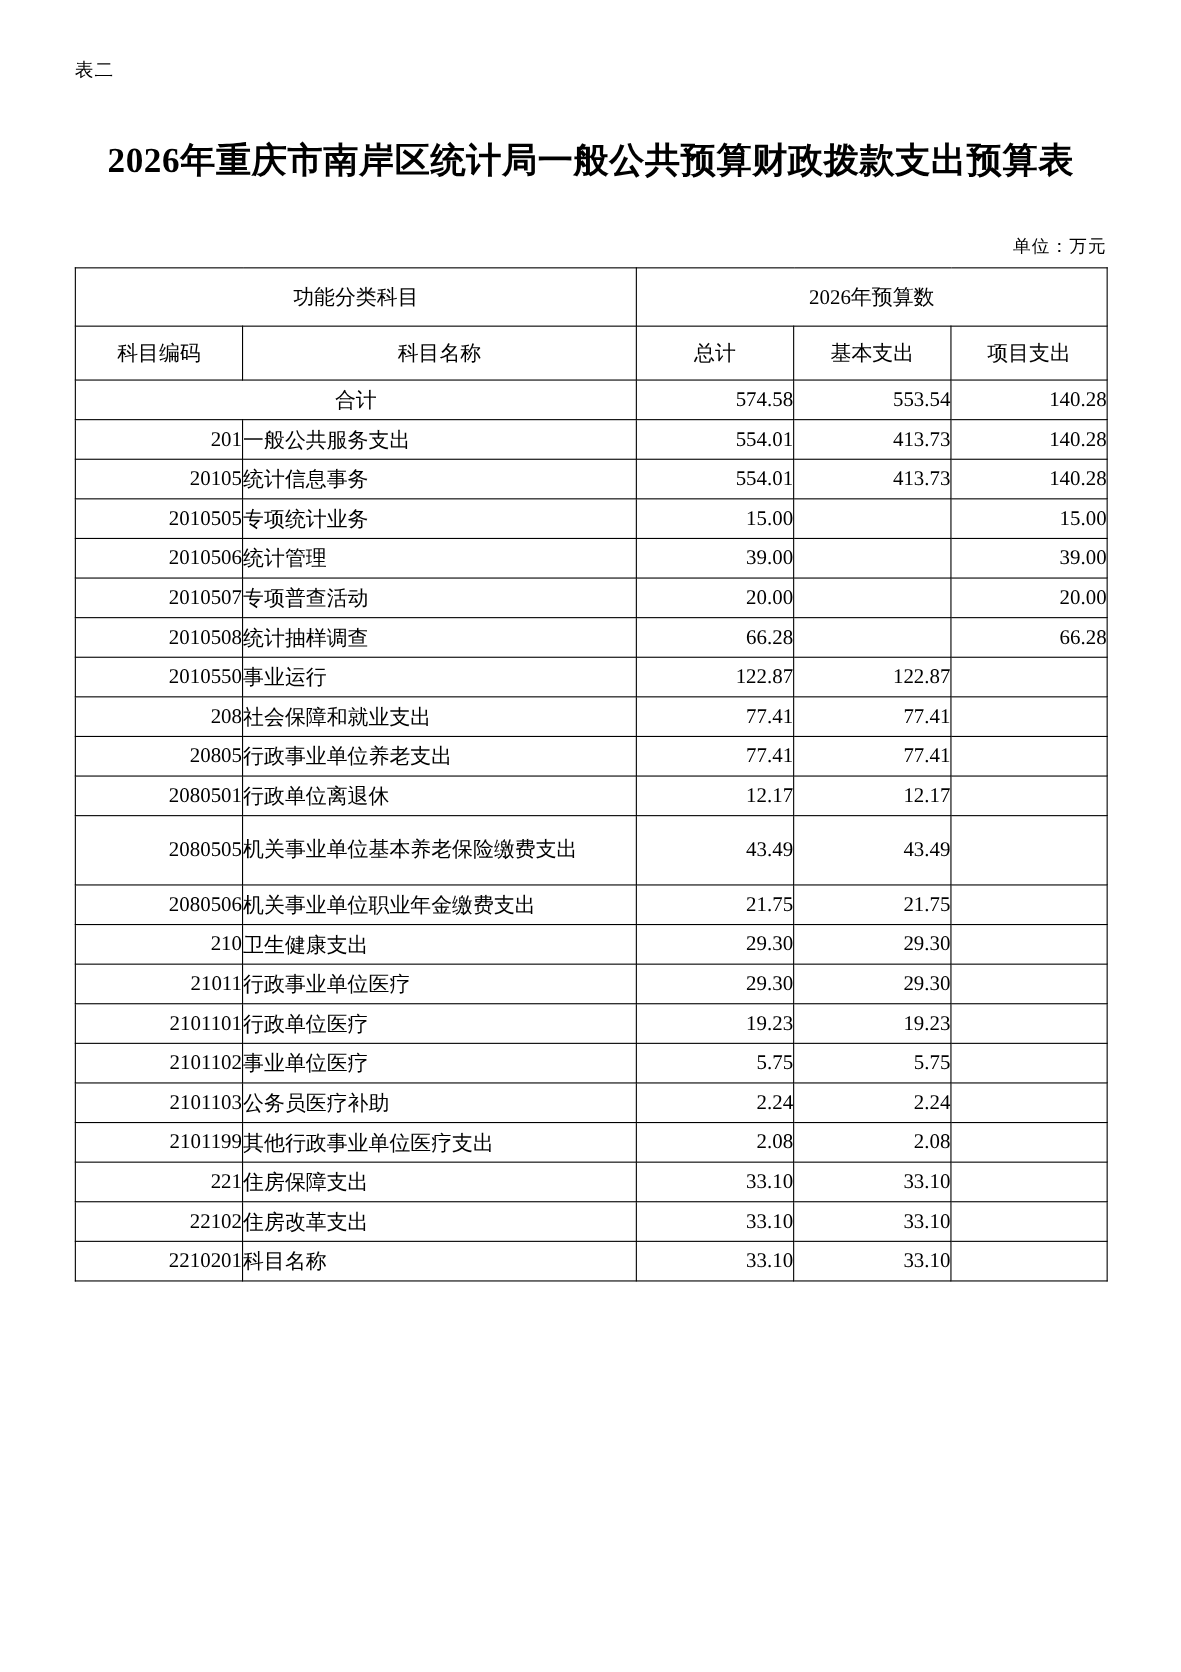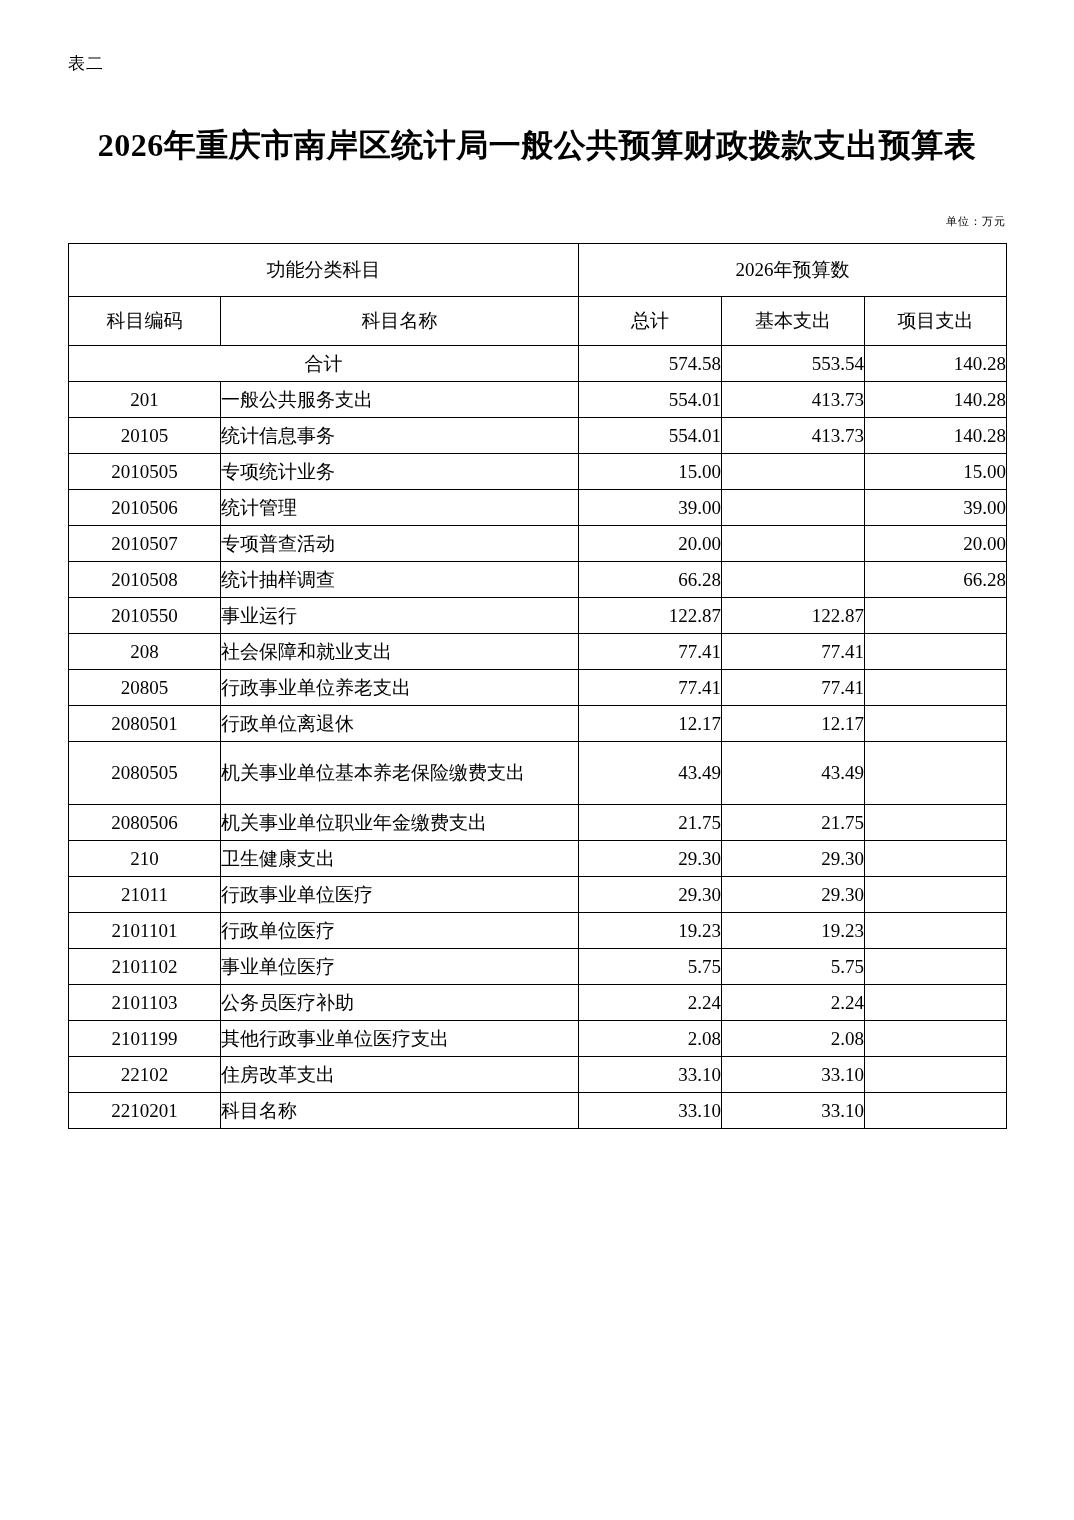--- a/index.html
+++ b/index.html
@@ -38,21 +38,21 @@
     text-align: center;
     font-size: 32px;
     font-weight: bold;
     letter-spacing: 0.5px;
     font-family: "Liberation Serif", "DejaVu Serif", serif;
   }
   .unit-label {
     position: absolute;
     right: 68px;
     top: 214px;
-    font-size: 11px;
+    font-size: 16px;
     letter-spacing: 1px;
   }
   table.budget {
     position: absolute;
     left: 68px;
     top: 243px;
     width: 938px;
     border-collapse: collapse;
     table-layout: fixed;
   }
@@ -71,21 +71,21 @@
   .h-sub {
     text-align: center;
     height: 48px;
     font-size: 20px;
   }
   .r-total td {
     font-weight: bold;
   }
   .cell-code {
     padding-left: 10px;
-    text-align: center;
+    text-align: right;
     height: 35px;
     font-size: 19px;
   }
   .cell-name {
     padding-left: 12px;
     text-align: left;
     height: 35px;
     font-size: 19px;
   }
   .cell-num {
@@ -275,20 +275,27 @@
           <td class="cell-num"></td>
         </tr>
         <tr>
           <td class="cell-code indent3">2101199</td>
           <td class="cell-name nameindent3">其他行政事业单位医疗支出</td>
           <td class="cell-num">2.08</td>
           <td class="cell-num">2.08</td>
           <td class="cell-num"></td>
         </tr>
         <tr>
+          <td class="cell-code indent1">221</td>
+          <td class="cell-name nameindent1">住房保障支出</td>
+          <td class="cell-num">33.10</td>
+          <td class="cell-num">33.10</td>
+          <td class="cell-num"></td>
+        </tr>
+        <tr>
           <td class="cell-code indent2">22102</td>
           <td class="cell-name nameindent2">住房改革支出</td>
           <td class="cell-num">33.10</td>
           <td class="cell-num">33.10</td>
           <td class="cell-num"></td>
         </tr>
         <tr>
           <td class="cell-code indent3">2210201</td>
           <td class="cell-name nameindent3">科目名称</td>
           <td class="cell-num">33.10</td>

